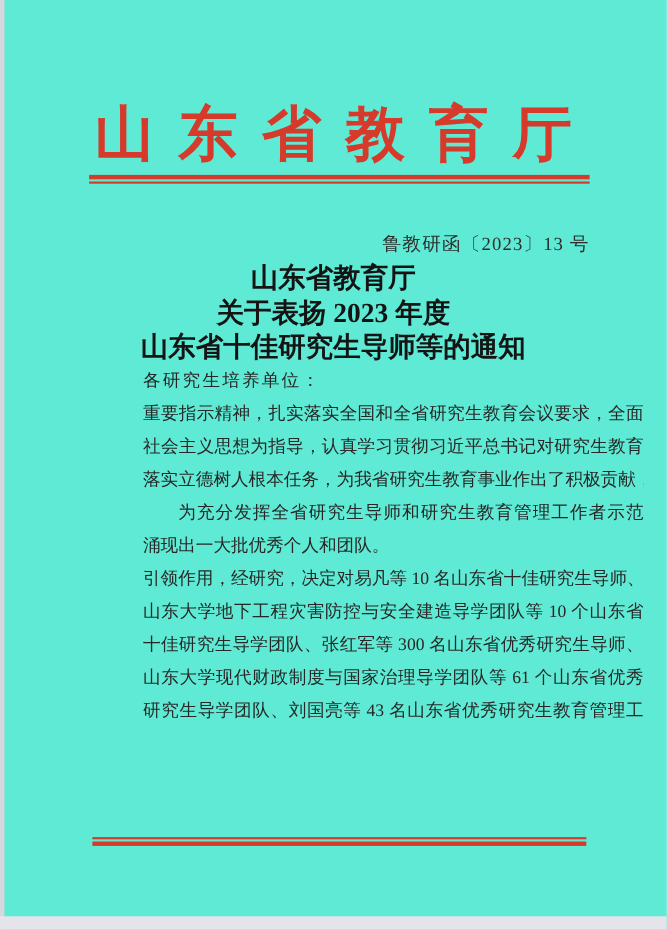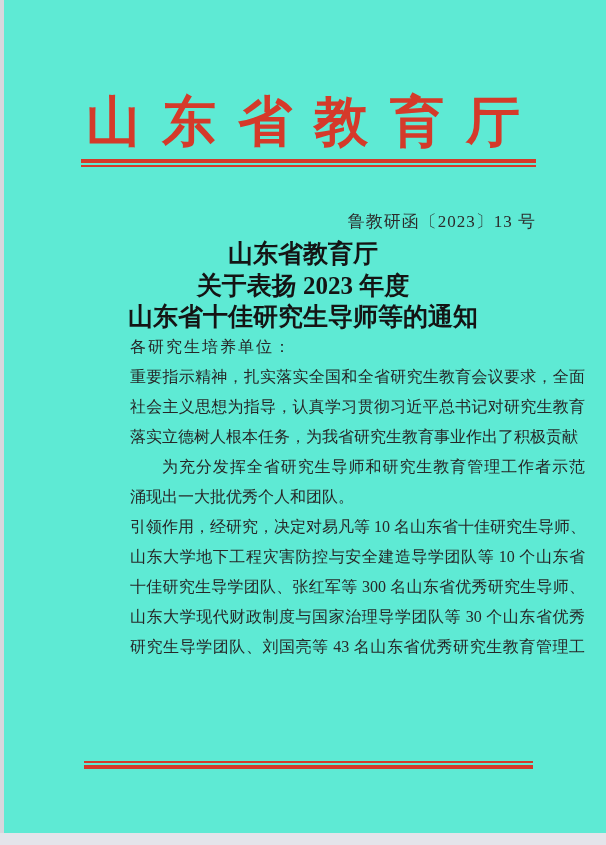--- a/index.html
+++ b/index.html
@@ -95,21 +95,21 @@
 
     <div class="line">重要指示精神，扎实落实全国和全省研究生教育会议要求，全面</div>
     <div class="line">社会主义思想为指导，认真学习贯彻习近平总书记对研究生教育</div>
     <div class="line">落实立德树人根本任务，为我省研究生教育事业作出了积极贡献，</div>
     <div class="line first">为充分发挥全省研究生导师和研究生教育管理工作者示范</div>
 
     <div class="line last">涌现出一大批优秀个人和团队。</div>
     <div class="line">引领作用，经研究，决定对易凡等 10 名山东省十佳研究生导师、</div>
     <div class="line">山东大学地下工程灾害防控与安全建造导学团队等 10 个山东省</div>
     <div class="line">十佳研究生导学团队、张红军等 300 名山东省优秀研究生导师、</div>
-    <div class="line">山东大学现代财政制度与国家治理导学团队等 30 个山东省优秀</div>
+    <div class="line">山东大学现代财政制度与国家治理导学团队等 61 个山东省优秀</div>
     <div class="line">研究生导学团队、刘国亮等 43 名山东省优秀研究生教育管理工</div>
   </div>
 
   <div class="rule-bottom">
     <div class="thin"></div>
     <div class="gap"></div>
     <div class="thick"></div>
   </div>
 
   <div class="left-strip"></div>

